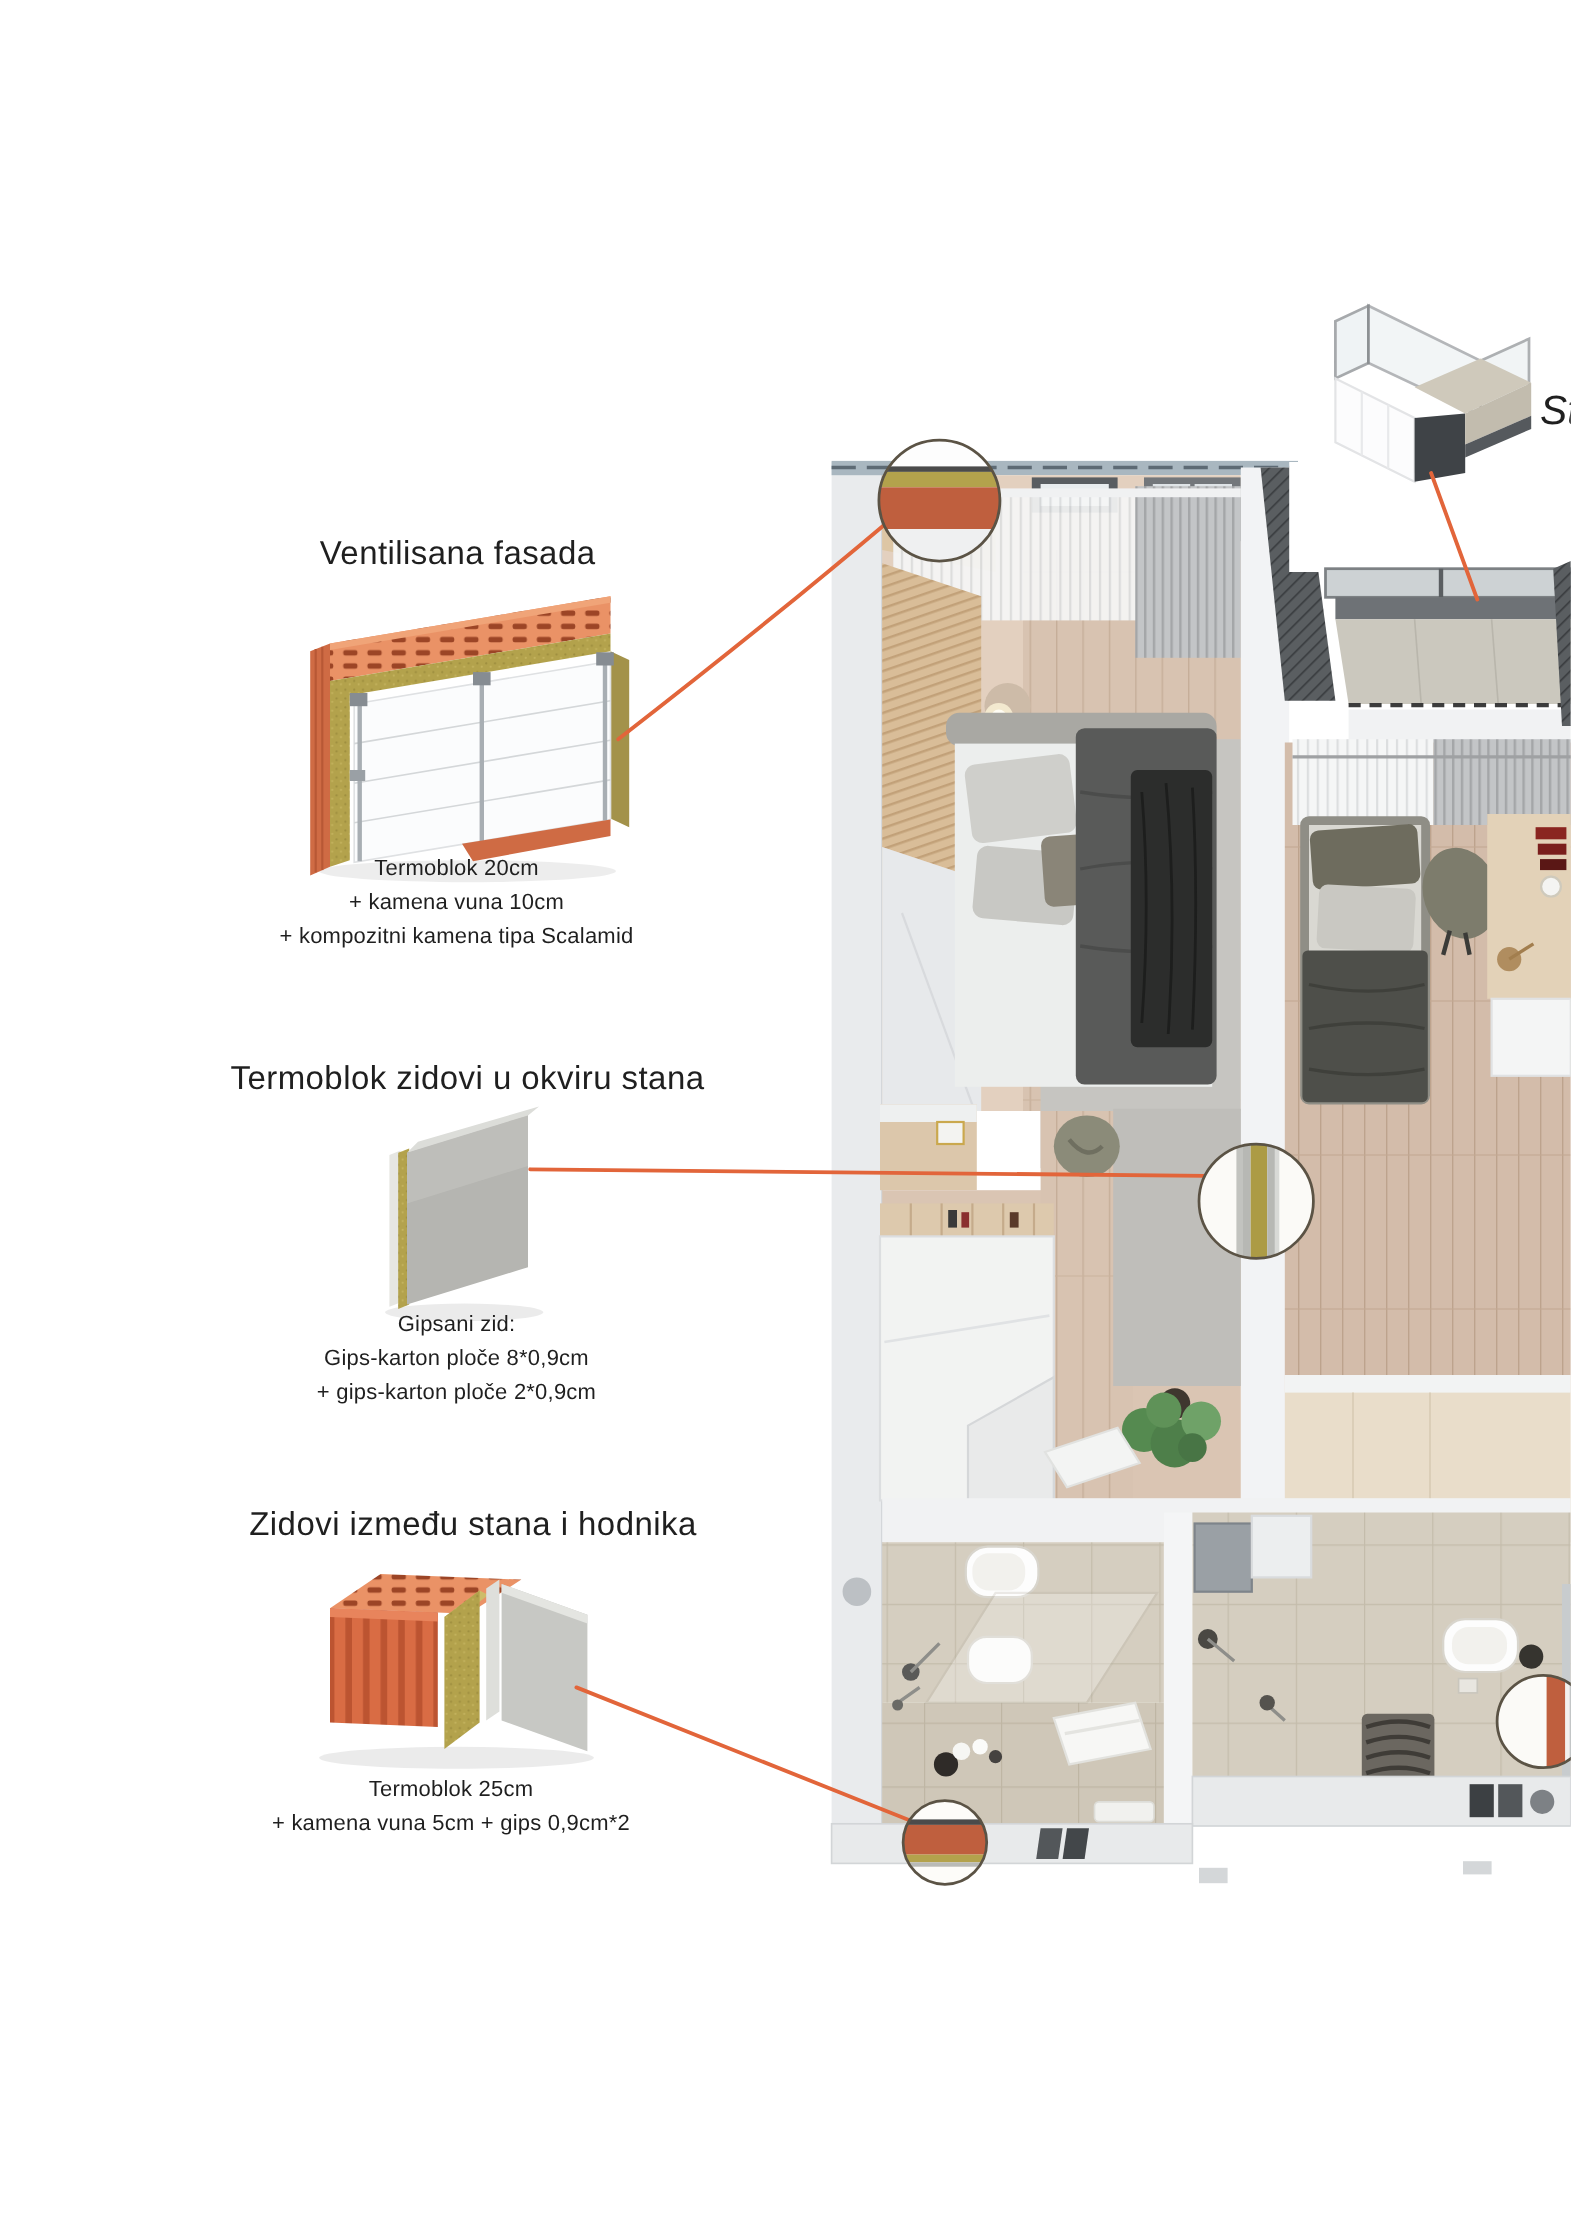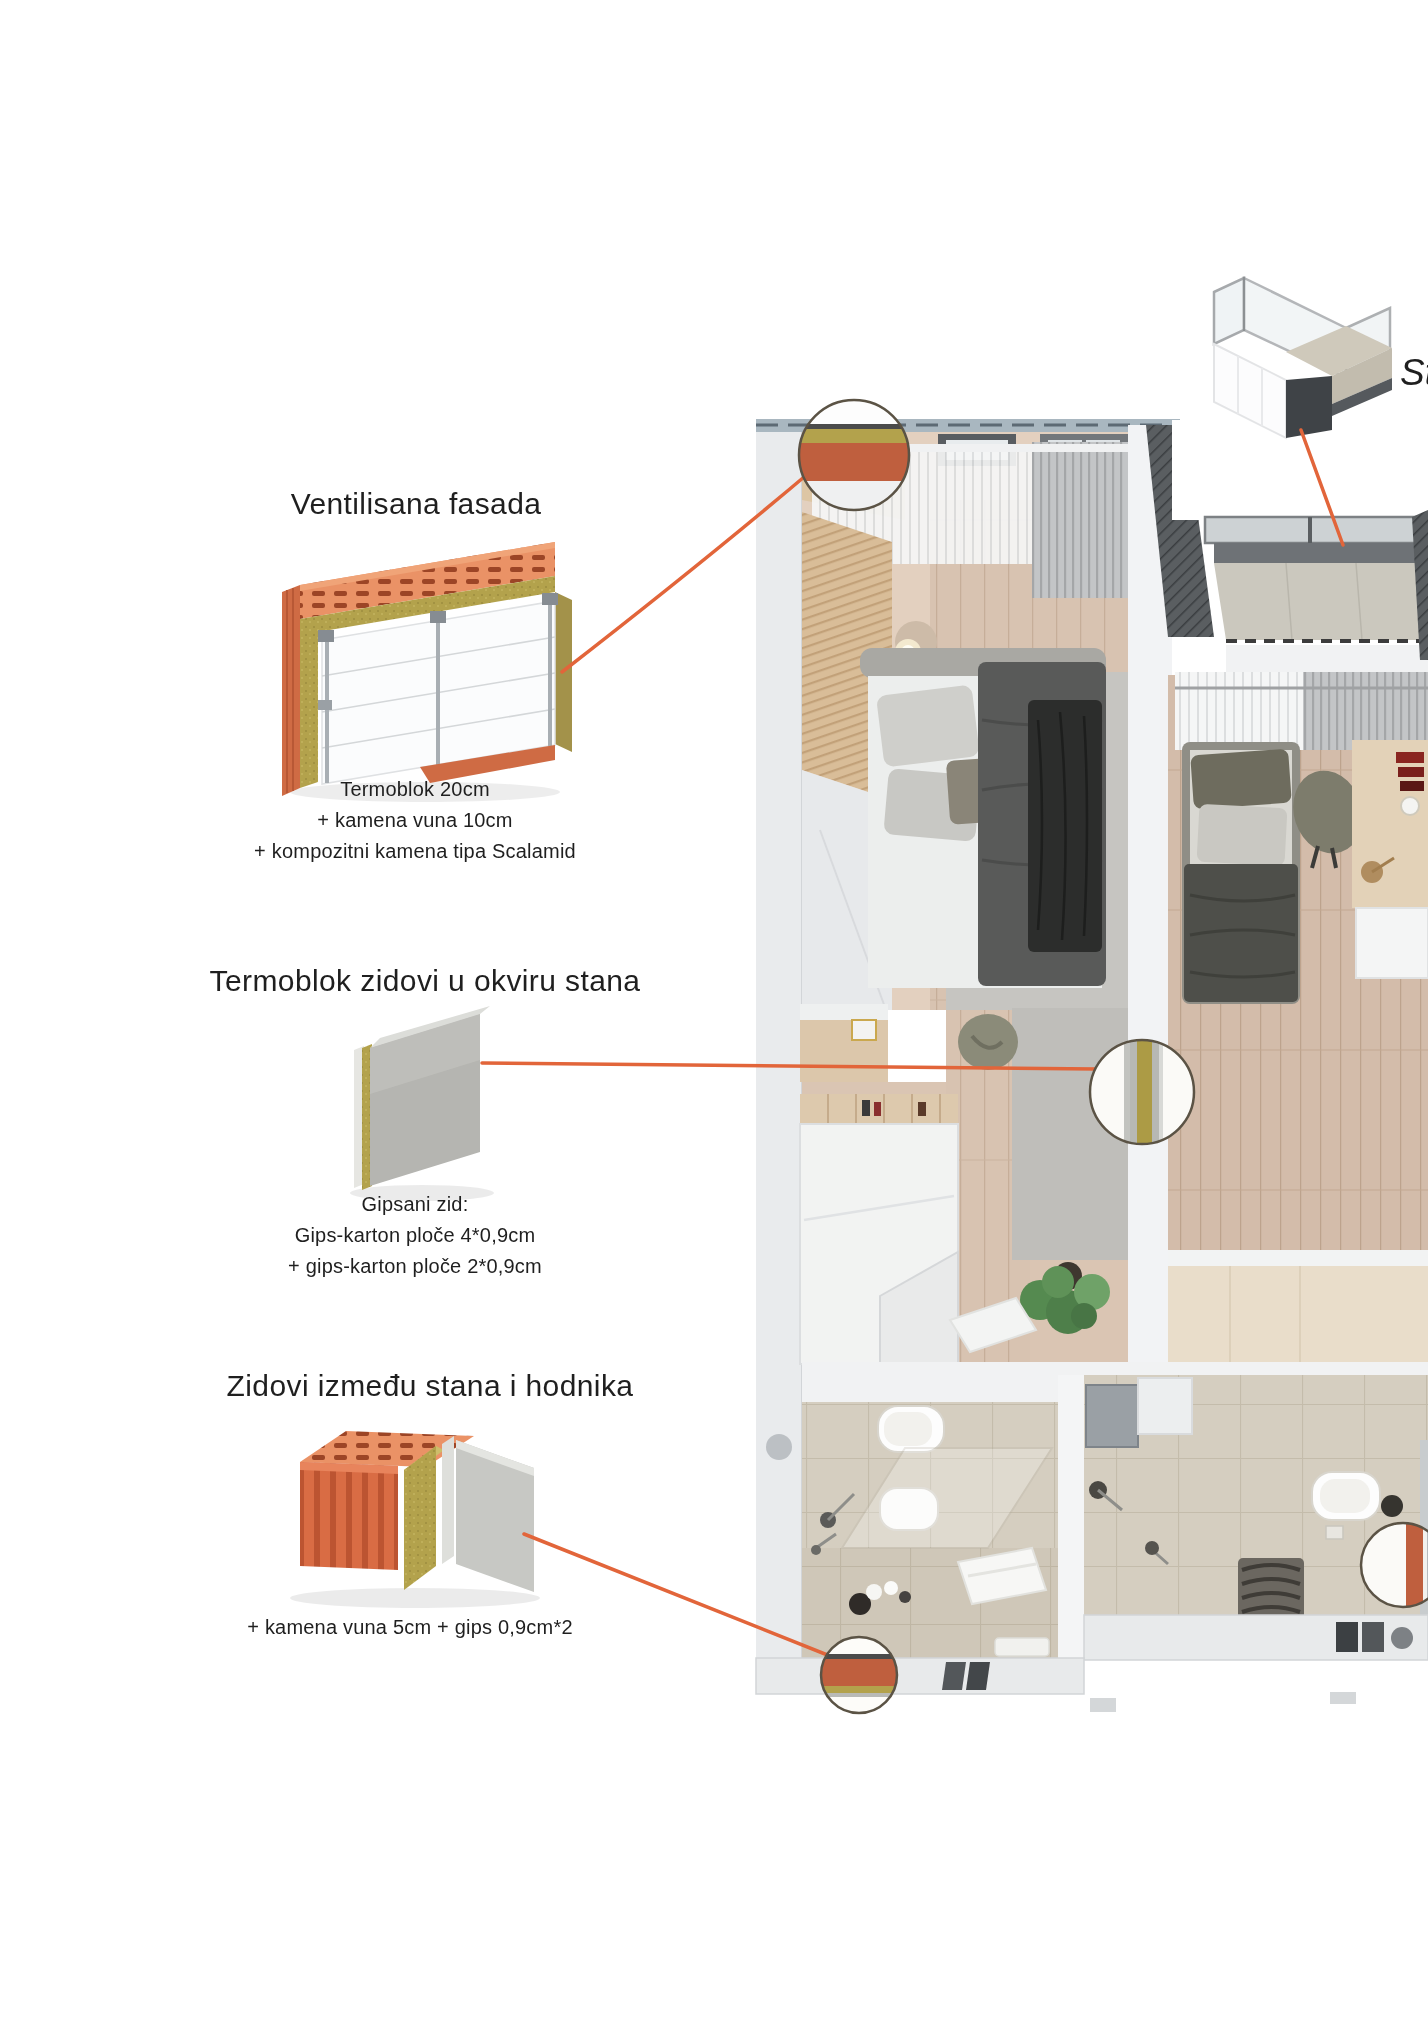--- a/index.html
+++ b/index.html
@@ -399,24 +399,25 @@
 <div id="t1" class="txt title">Ventilisana fasada</div>
 <div id="b1" class="txt spec">
   <div>Termoblok 20cm</div>
   <div>+ kamena vuna 10cm</div>
   <div>+ kompozitni kamena tipa Scalamid</div>
 </div>
 
 <div id="t2" class="txt title">Termoblok zidovi u okviru stana</div>
 <div id="b2" class="txt spec">
   <div>Gipsani zid:</div>
-  <div>Gips-karton ploče 4*0,9cm</div>
+  <div>Gips-karton ploče 8*0,9cm</div>
   <div>+ gips-karton ploče 2*0,9cm</div>
 </div>
 
 <div id="t3" class="txt title">Zidovi između stana i hodnika</div>
 <div id="b3" class="txt spec">
+  <div>Termoblok 25cm</div>
   <div>+ kamena vuna 5cm + gips 0,9cm*2</div>
 </div>
 
 <div id="stlabel" class="txt">St</div>
 
 </div>
 
 </body></html>

